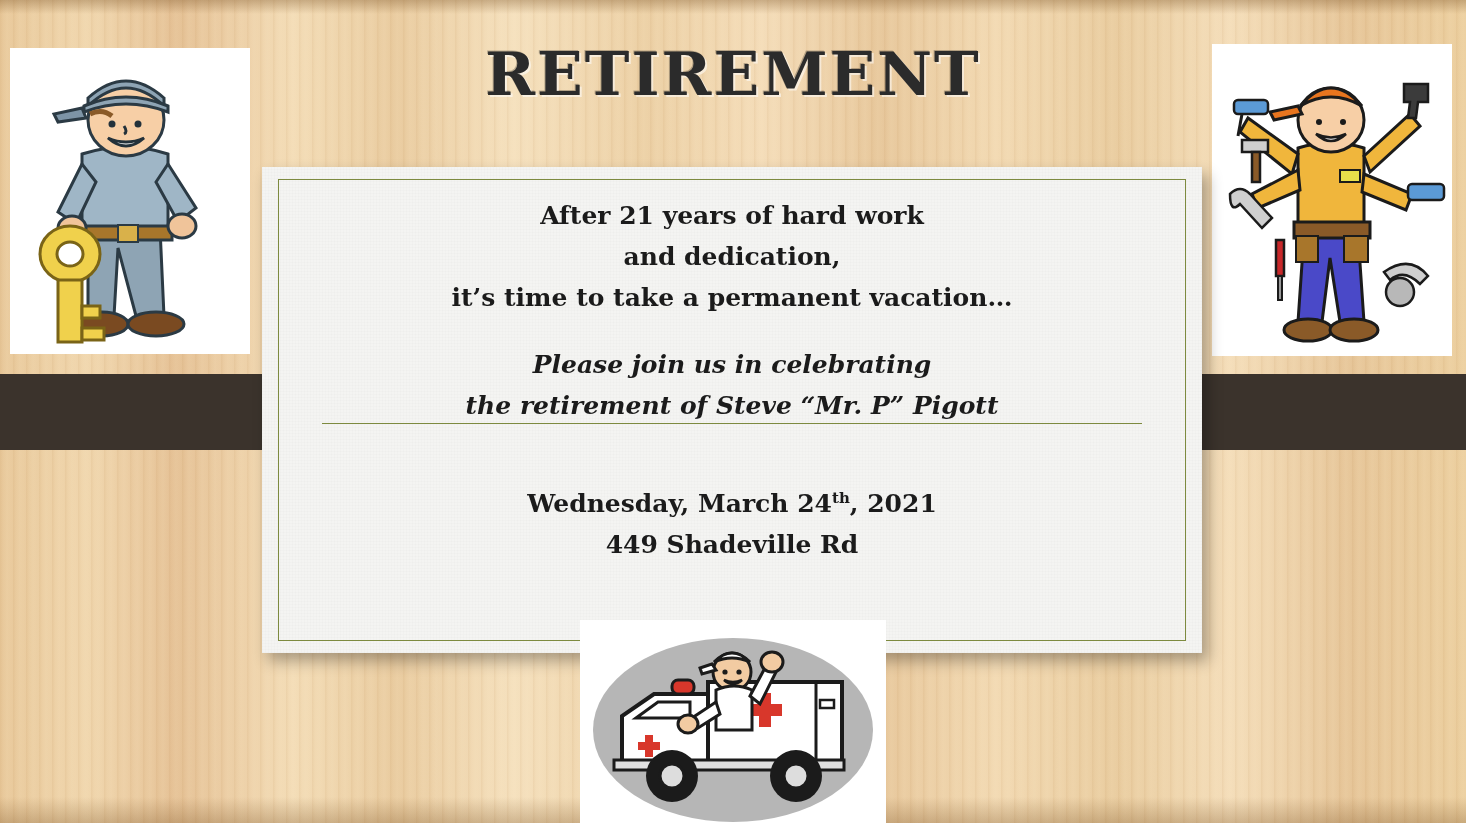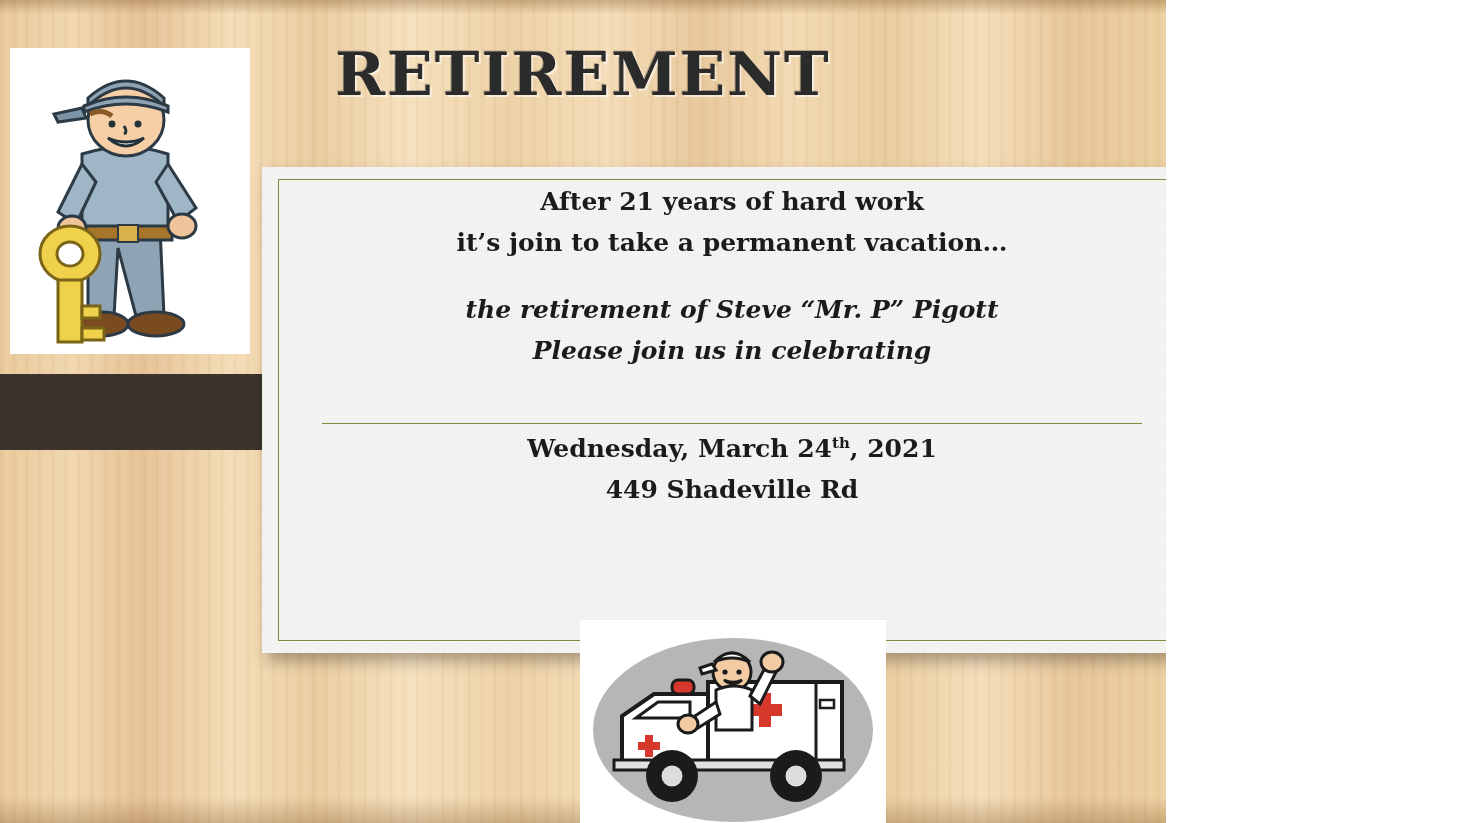--- a/index.html
+++ b/index.html
@@ -5,21 +5,21 @@
   html, body {
     margin: 0;
     padding: 0;
     background: #ffffff;
   }
   body {
     font-family: "Liberation Serif", serif;
   }
   .slide {
     position: relative;
-    width: 1166px;
+    width: 1466px;
     height: 823px;
     overflow: hidden;
     background:
       linear-gradient(90deg,
         #e8c89a 0%,
         #f0d6ad 6%,
         #e5c195 12%,
         #f3dcb6 20%,
         #e9cb9f 27%,
         #f5e0bd 35%,
@@ -136,21 +136,21 @@
     position: absolute;
     inset: 0;
     background:
       repeating-linear-gradient(0deg, rgba(0,0,0,0.012) 0 1px, rgba(0,0,0,0) 1px 3px),
       repeating-linear-gradient(90deg, rgba(0,0,0,0.012) 0 1px, rgba(0,0,0,0) 1px 3px);
     pointer-events: none;
   }
   .card-body {
     position: absolute;
     inset: 0;
-    padding: 14px 60px 0 60px;
+    padding: 28px 60px 0 60px;
     box-sizing: border-box;
     text-align: center;
     color: #1b1b1b;
   }
   .line {
     font-family: "DejaVu Serif", serif;
     font-weight: 700;
     font-size: 25px;
     line-height: 41px;
     white-space: nowrap;
@@ -309,24 +309,25 @@
       <rect x="64" y="196" width="8" height="36" fill="#c8282a" stroke="#1b1b1b" stroke-width="2.5"></rect>
       <rect x="66" y="232" width="4" height="24" fill="#9a9a9a" stroke="#1b1b1b" stroke-width="2"></rect>
     </svg>
   </div>
 
   <div class="card">
     <div class="card-texture"></div>
     <div class="card-inner-border"></div>
     <div class="card-body">
       <div class="line">After 21 years of hard work</div>
-      <div class="line">it’s join to take a permanent vacation…</div>
+      <div class="line">and dedication,</div>
+      <div class="line">it’s time to take a permanent vacation…</div>
       <div class="spacer-sm"></div>
+      <div class="line italic">Please join us in celebrating</div>
       <div class="line italic">the retirement of Steve “Mr. P” Pigott</div>
-      <div class="line italic">Please join us in celebrating</div>
       <div class="divider"></div>
       <div class="details">
         <div class="line">
           <span>Wednesday, March 24</span><sup>th</sup><span>, 2021</span>
         </div>
         <div class="line">449 Shadeville Rd</div>
       </div>
     </div>
   </div>
 

